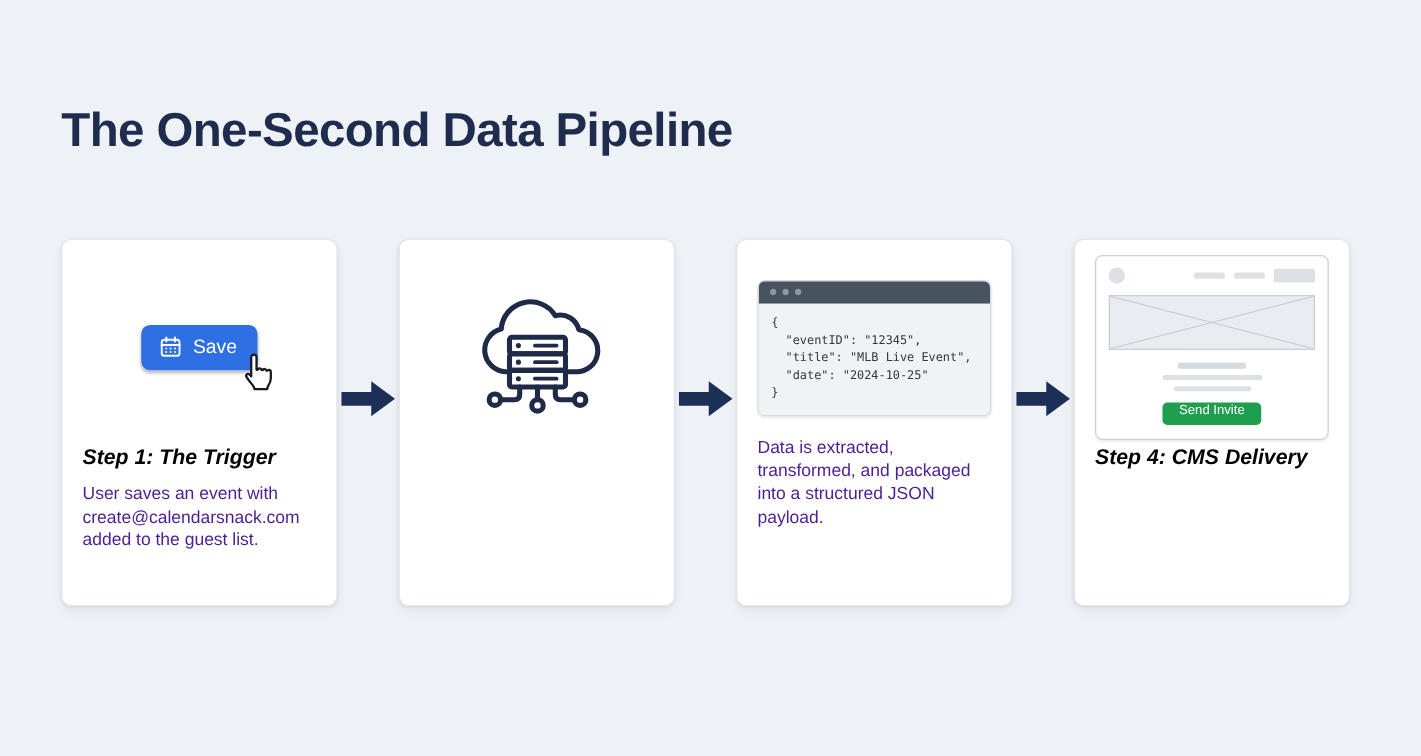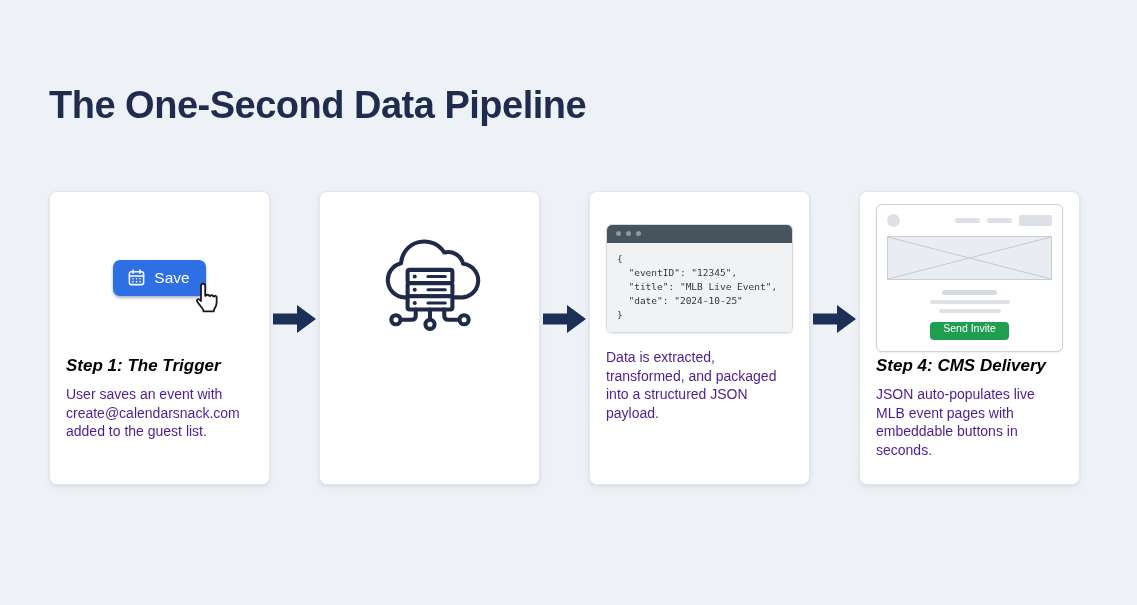--- a/index.html
+++ b/index.html
@@ -285,16 +285,15 @@
           <span class="wf-line l1"></span>
           <span class="wf-line l2"></span>
           <span class="wf-line l3"></span>
         </div>
         <div class="wf-cta-row">
           <button class="wf-cta">Send Invite</button>
         </div>
       </div>
     </div>
     <div class="step-title">Step 4: CMS Delivery</div>
-    <div class="step-desc">JSON auto-populates live MLB event pages with embeddable buttons in seconds.</div>
   </div>
 
 </div>
 
 </body></html>

